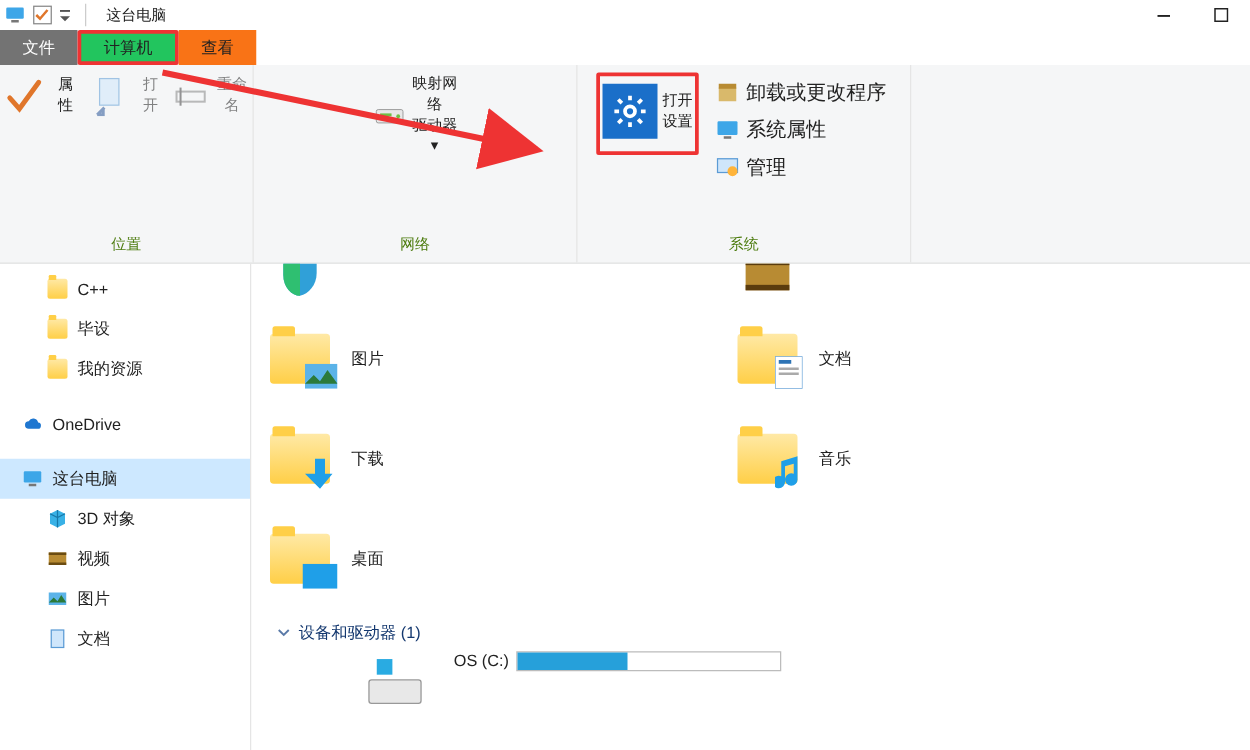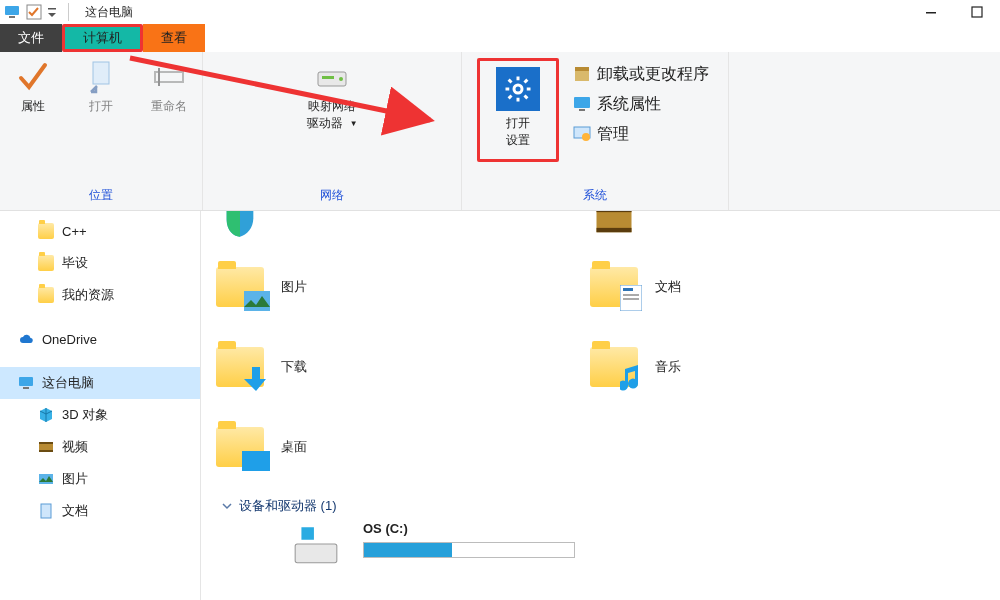--- a/index.html
+++ b/index.html
@@ -8,49 +8,49 @@
   .titlebar{height:24px;display:flex;align-items:center;padding:0 4px;}
   .titlebar .qat{display:flex;align-items:center;gap:6px;}
   .titlebar .qat .ic{width:16px;height:16px;display:inline-block;}
   .titlebar .sep{width:1px;height:18px;background:#ccc;margin:0 6px;}
   .titlebar .title{margin-left:4px;font-size:12px;}
   .winbtns{position:absolute;right:0;top:0;display:flex;}
   .winbtns div{width:46px;height:24px;display:flex;align-items:center;justify-content:center;}
   
   .tabs{height:28px;display:flex;align-items:stretch;}
   .tab{padding:0 18px;display:flex;align-items:center;font-size:13px;background:#f97316;}
-  .tab.file{background:#404040;color:#fff;}
-  .tab.active{background:#14b8a6;}
+  .tab.file{background:#737373;color:#fff;}
+  .tab.active{background:#22c55e;}
   .redbox{border:3px solid #e33;border-radius:2px;}
   
   .ribbon{height:158px;background:#f5f6f7;border-bottom:1px solid #e1e1e1;display:flex;}
   .group{display:flex;flex-direction:column;align-items:center;padding:6px 8px 2px;border-right:1px solid #e5e5e5;}
   .group .row{display:flex;gap:6px;}
-  .grouplabel{font-size:12px;color:#1d4ed8;margin-top:auto;padding:4px 0 4px;}
-  .bigbtn{width:62px;display:flex;flex-direction:column;align-items:center;text-align:center;font-size:12px;gap:4px;font-family:Liberation Mono, monospace;}
+  .grouplabel{font-size:12px;color:#4d7c0f;margin-top:auto;padding:4px 0 4px;}
+  .bigbtn{width:62px;display:flex;flex-direction:row;align-items:center;text-align:center;font-size:12px;gap:4px;}
   .bigbtn .ic{width:36px;height:36px;display:flex;align-items:center;justify-content:center;}
   .smallbtn{height:24px;display:flex;align-items:center;gap:6px;font-size:16px;padding:0 4px;font-family:Liberation Mono, monospace;}
   .smallbtn .ic{width:18px;height:18px;}
   
   .hsplit{display:flex;height:calc(600px - 24px - 28px - 158px);}
   .nav{width:200px;border-right:1px solid #e5e5e5;overflow:hidden;padding-top:4px;}
   .navitem{height:32px;display:flex;align-items:center;gap:8px;padding-left:38px;font-size:13px;}
   .navitem .ic{width:16px;height:16px;flex:none;}
   .navitem.sel{background:#cde8ff;}
   .navitem.top{padding-left:18px;font-size:13px;}
   .main{flex:1;overflow:hidden;padding:0 10px;}
   .maingrid{display:flex;flex-wrap:wrap;}
   .item{width:48%;height:80px;display:flex;align-items:center;gap:12px;}
   .item .thumb{width:58px;height:58px;display:flex;align-items:center;justify-content:center;}
   .item .label{font-size:13px;}
   .section{display:flex;align-items:center;gap:6px;color:#14386f;margin:10px 0 6px 10px;font-size:13px;}
   .chev{display:inline-block;transform:rotate(0deg);}
   .drive{display:flex;align-items:flex-start;gap:14px;margin-left:80px;}
   .drive .thumb{width:58px;height:58px;}
-  .drive .info{display:flex;flex-direction:column;gap:6px;font-weight:bold;}
+  .drive .info{display:flex;flex-direction:row;gap:6px;}
   .bar{width:210px;height:14px;border:1px solid #bcbcbc;background:#fff;}
   .bar .fill{height:100%;background:#26a0da;}
   
   .folder-ic{width:48px;height:40px;background:linear-gradient(#ffe9a6,#ffcf47);border-radius:3px;position:relative;}
   .folder-ic:before{content:"";position:absolute;top:-6px;left:2px;width:18px;height:8px;background:#ffcf47;border-radius:2px 2px 0 0;}
   .folder-sm{width:16px;height:13px;background:linear-gradient(#ffe9a6,#ffcf47);border-radius:2px;position:relative;display:inline-block;}
   .folder-sm:before{content:"";position:absolute;top:-3px;left:1px;width:6px;height:4px;background:#ffcf47;border-radius:1px 1px 0 0;}
   svg{display:block;}
   
   .arrow-overlay{position:absolute;pointer-events:none;}

